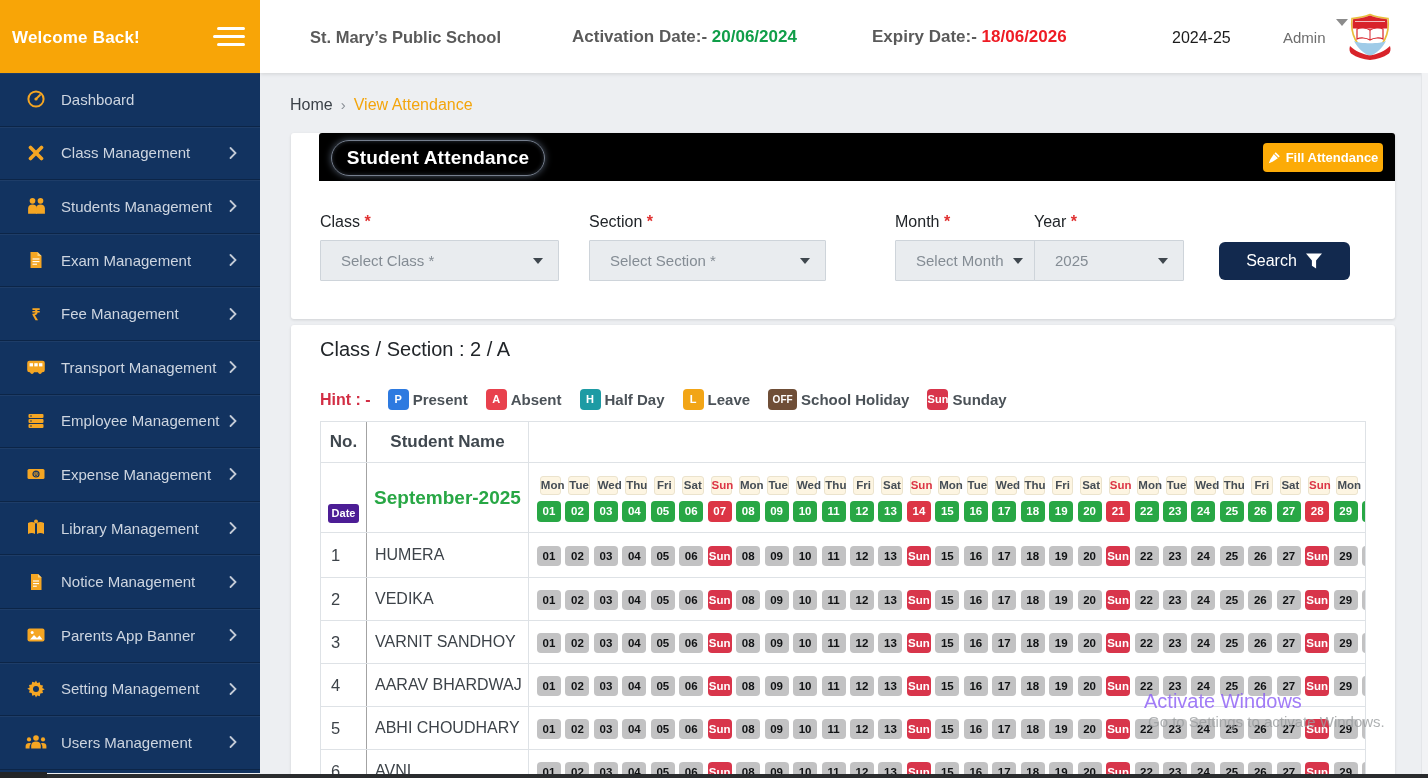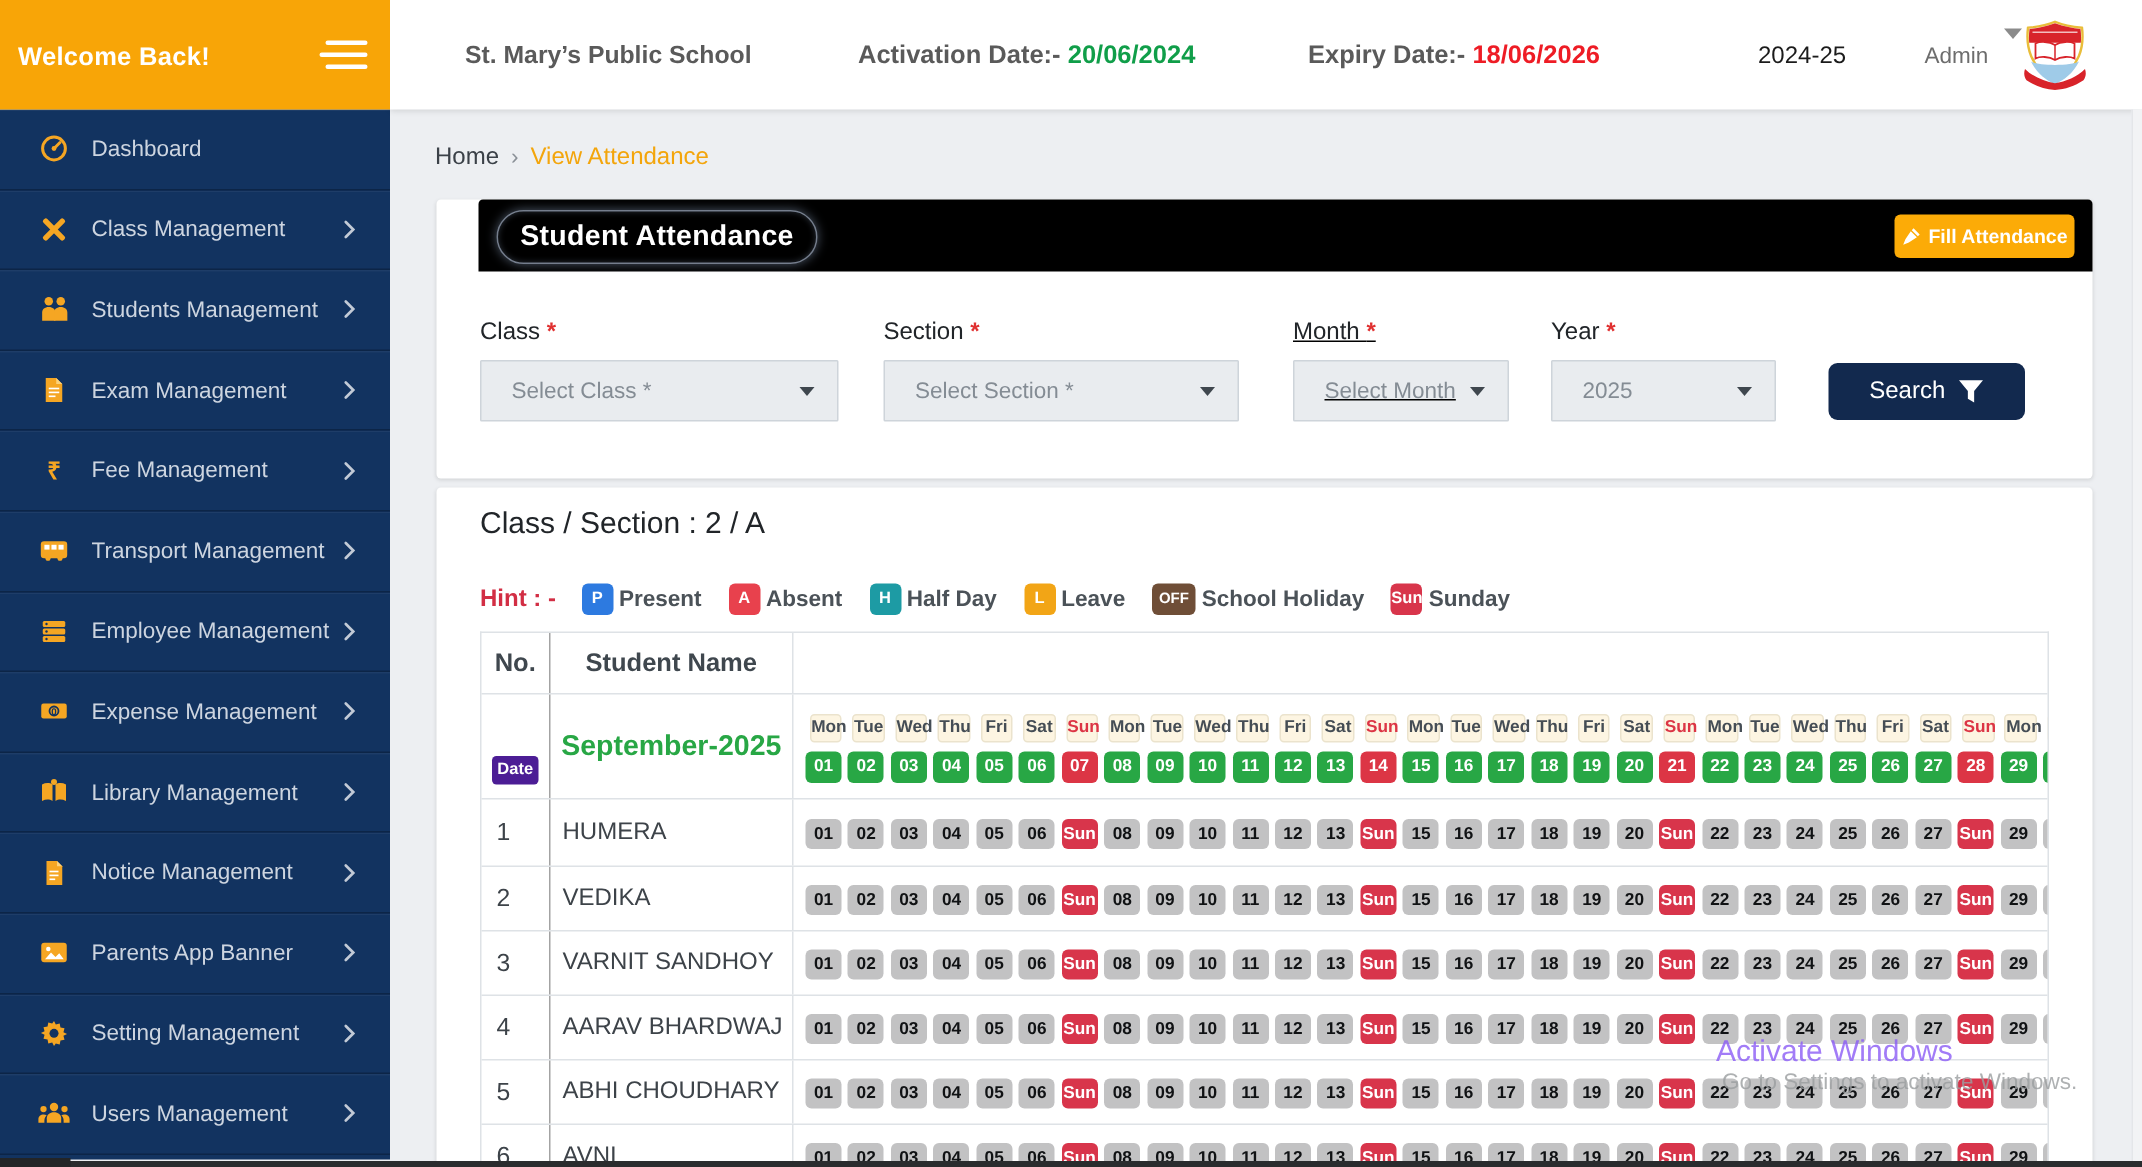--- a/index.html
+++ b/index.html
@@ -43,21 +43,21 @@
 .pill { position:absolute; left:12px; top:7px; width:214px; height:36px; border:1.5px solid rgba(195,210,235,.6); border-radius:18px; box-shadow:0 0 7px rgba(170,195,230,.45), inset 0 0 4px rgba(170,195,230,.25); display:flex; align-items:center; justify-content:center; color:#fff; font-size:19px; font-weight:bold; letter-spacing:.2px; }
 .fillbtn { position:absolute; right:12px; top:10px; width:120px; height:29px; background:#fcab07; border-radius:4px; color:#fff; font-size:13px; font-weight:bold; display:flex; align-items:center; justify-content:center; gap:5px; }
 
 .fgroup { position:absolute; top:80px; }
 .flabel { font-size:16px; color:#212529; margin-bottom:9px; }
 .flabel b { color:#e03131; }
 .fselect { position:relative; height:41px; background:#e9ecef; border:1px solid #ced4da; border-radius:1px; font-size:15px; color:#848c94; display:flex; align-items:center; padding-left:20px; }
 .fselect .car { position:absolute; right:15px; top:17px; width:0; height:0; border-left:5px solid transparent; border-right:5px solid transparent; border-top:6px solid #3f474e; }
 .g1 { left:29px; width:239px; }
 .g2 { left:298px; width:237px; }
-.g3 { left:571px; width:144px;text-decoration:underline; }
+.g3 { left:604px; width:144px; }
 .g4 { left:743px; width:150px; }
 .searchbtn { position:absolute; left:928px; top:109px; width:131px; height:38px; background:#12294e; border-radius:6px; color:#fff; font-size:16px; display:flex; align-items:center; justify-content:center; gap:8px; }
 
 .card2 { position:absolute; left:31px; top:252px; width:1104px; height:460px; background:#fff; border-radius:3px; box-shadow:0 1px 3px rgba(0,0,0,.12); }
 .cstitle { position:absolute; left:29px; top:13px; font-size:20px; color:#212529; }
 .hintrow { position:absolute; left:29px; top:64px; display:flex; align-items:center; font-size:15px; font-weight:bold; color:#4b5258; }
 .hintrow .hint { color:#d22e44; margin-right:17px; font-size:16px; }
 .hb { display:inline-block; width:21px; height:21px; border-radius:4px; color:#fff; font-size:11px; font-weight:bold; text-align:center; line-height:21px; margin-right:4px; }
 .hb.off { width:29px; font-size:10px; }
 .ht { margin-right:18px; }

